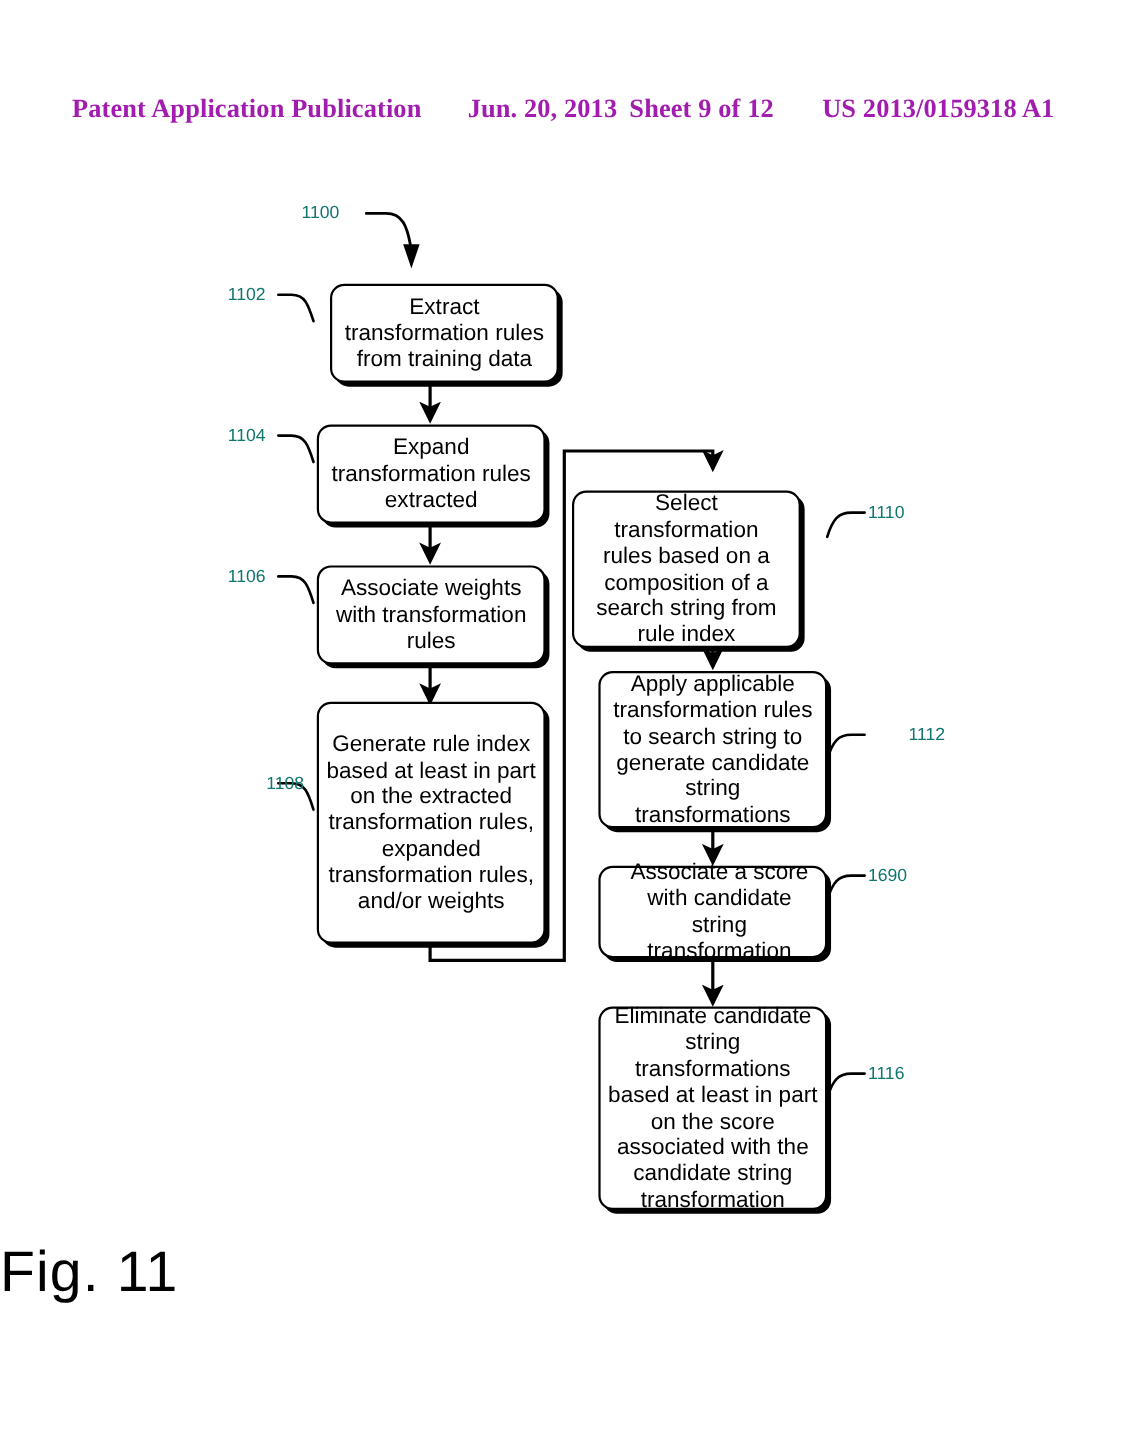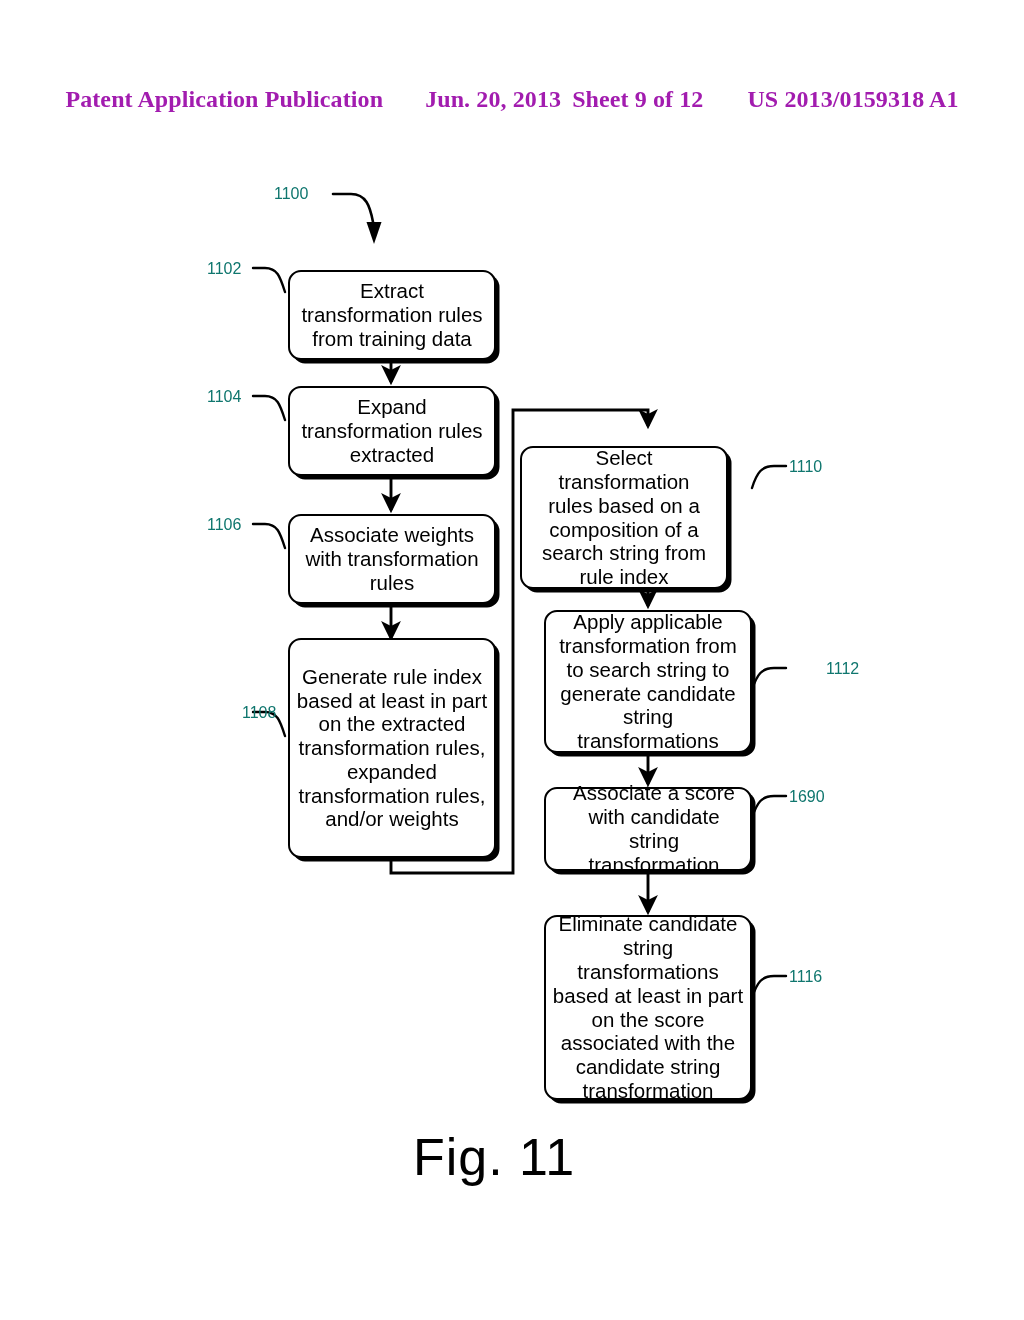--- a/index.html
+++ b/index.html
@@ -70,26 +70,25 @@
     white-space: nowrap;
     z-index: 4;
   }
 
   
   #figcaption {
     position: absolute;
     left: 0;
     top: 1128px;
     width: 924px;
-    text-align: center;
+    text-align: left;
     font-size: 52px;
     line-height: 58px;
     color: #000;
     letter-spacing: 1px;
-    padding-left: 32px;
   }
 
   
   #wires {
     position: absolute;
     left: 0;
     top: 0;
     width: 1024px;
     height: 1320px;
     z-index: 1;
@@ -144,21 +143,21 @@
   <div class="refnum" style="left:207px; top:258px;">1102</div>
   <div class="refnum" style="left:207px; top:386px;">1104</div>
   <div class="refnum" style="left:207px; top:514px;">1106</div>
   <div class="refnum" style="left:207px; top:702px;margin-left:35px;">1108</div>
 
   <div class="refnum" style="left:789px; top:456px;">1110</div>
   <div class="refnum" style="left:826px; top:658px;">1112</div>
   <div class="refnum" style="left:789px; top:786px;">1690</div>
   <div class="refnum" style="left:789px; top:966px;">1116</div>
 
-  <div class="node" style="left:288px; top:258px; width:208px; height:90px;margin-top:12px;">
+  <div class="node" style="left:300px; top:258px; width:208px; height:90px;">
     <span class="node-text">Extract
 transformation rules
 from training data</span>
   </div>
 
   <div class="node" style="left:288px; top:386px; width:208px; height:90px;">
     <span class="node-text">Expand
 transformation rules
 extracted</span>
   </div>
@@ -182,21 +181,21 @@
   <div class="node" style="left:520px; top:432px; width:208px; height:143px;margin-top:14px;">
     <span class="node-text">Select transformation
 rules based on a
 composition of a
 search string from
 rule index</span>
   </div>
 
   <div class="node" style="left:544px; top:610px; width:208px; height:143px;">
     <span class="node-text">Apply applicable
-transformation from
+transformation rules
 to search string to
 generate candidate
 string transformations</span>
   </div>
 
   <div class="node" style="left:544px; top:787px; width:208px; height:84px;padding-left:12px;">
     <span class="node-text">Associate a score
 with candidate string
 transformation</span>
   </div>

